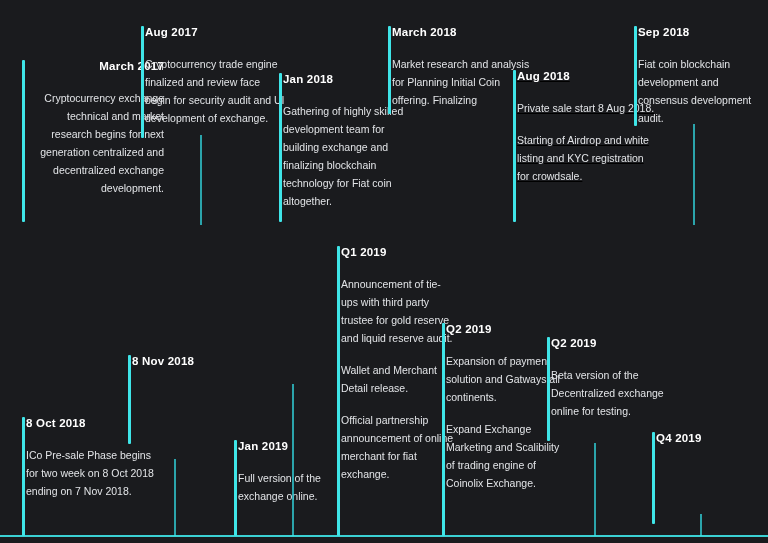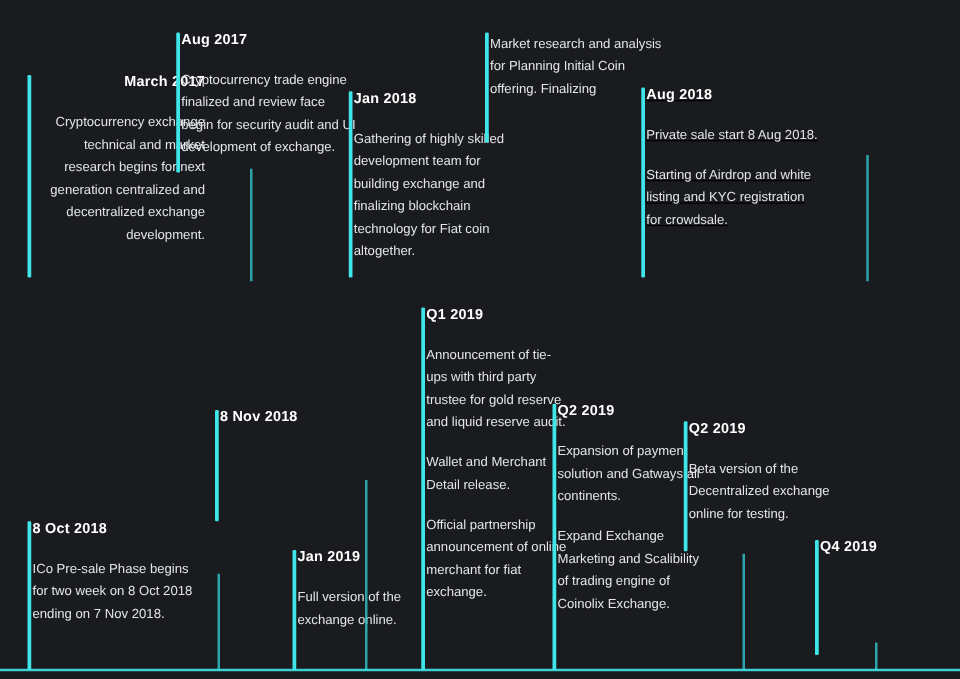--- a/index.html
+++ b/index.html
@@ -96,46 +96,54 @@
     <div class="bar" style="height:149px;"></div>
     <div class="body">
       <h3>Jan 2018</h3>
       <p>Gathering of highly skilled development team for building exchange and finalizing blockchain technology for Fiat coin altogether.</p>
     </div>
   </div>
 
   <div class="card" style="left:388px; top:26px; width:150px;">
     <div class="bar" style="height:88px;"></div>
     <div class="body">
+      <h3>March 2018</h3>
       <p>Market research and analysis for Planning Initial Coin offering. Finalizing</p>
     </div>
   </div>
 
   <div class="card" style="left:513px; top:70px; width:142px;text-decoration:underline;">
     <div class="bar" style="height:152px;"></div>
     <div class="body">
       <h3>Aug 2018</h3>
       <p>Private sale start 8 Aug 2018.</p>
       <p>Starting of Airdrop and white listing and KYC registration for crowdsale.</p>
     </div>
   </div>
 
+  <div class="card" style="left:634px; top:26px; width:134px;">
+    <div class="bar" style="height:100px;"></div>
+    <div class="body">
+      <h3>Sep 2018</h3>
+      <p>Fiat coin blockchain development and consensus development audit.</p>
+    </div>
+  </div>
 
   <div class="stem" style="left:200px; top:135px; height:90px;"></div>
   <div class="stem" style="left:693px; top:124px; height:101px;"></div>
 
   <div class="card" style="left:22px; top:417px; width:132px;">
     <div class="bar" style="height:119px;"></div>
     <div class="body">
       <h3>8 Oct 2018</h3>
       <p>ICo Pre-sale Phase begins for two week on 8 Oct 2018 ending on 7 Nov 2018.</p>
     </div>
   </div>
 
-  <div class="card" style="left:128px; top:328px; width:136px;margin-left:44px;">
+  <div class="card" style="left:128px; top:355px; width:136px;">
     <div class="bar" style="height:89px;"></div>
     <div class="body">
       <h3>8 Nov 2018</h3>
     </div>
   </div>
 
   <div class="card" style="left:234px; top:440px; width:130px;">
     <div class="bar" style="height:96px;"></div>
     <div class="body">
       <h3>Jan 2019</h3>

